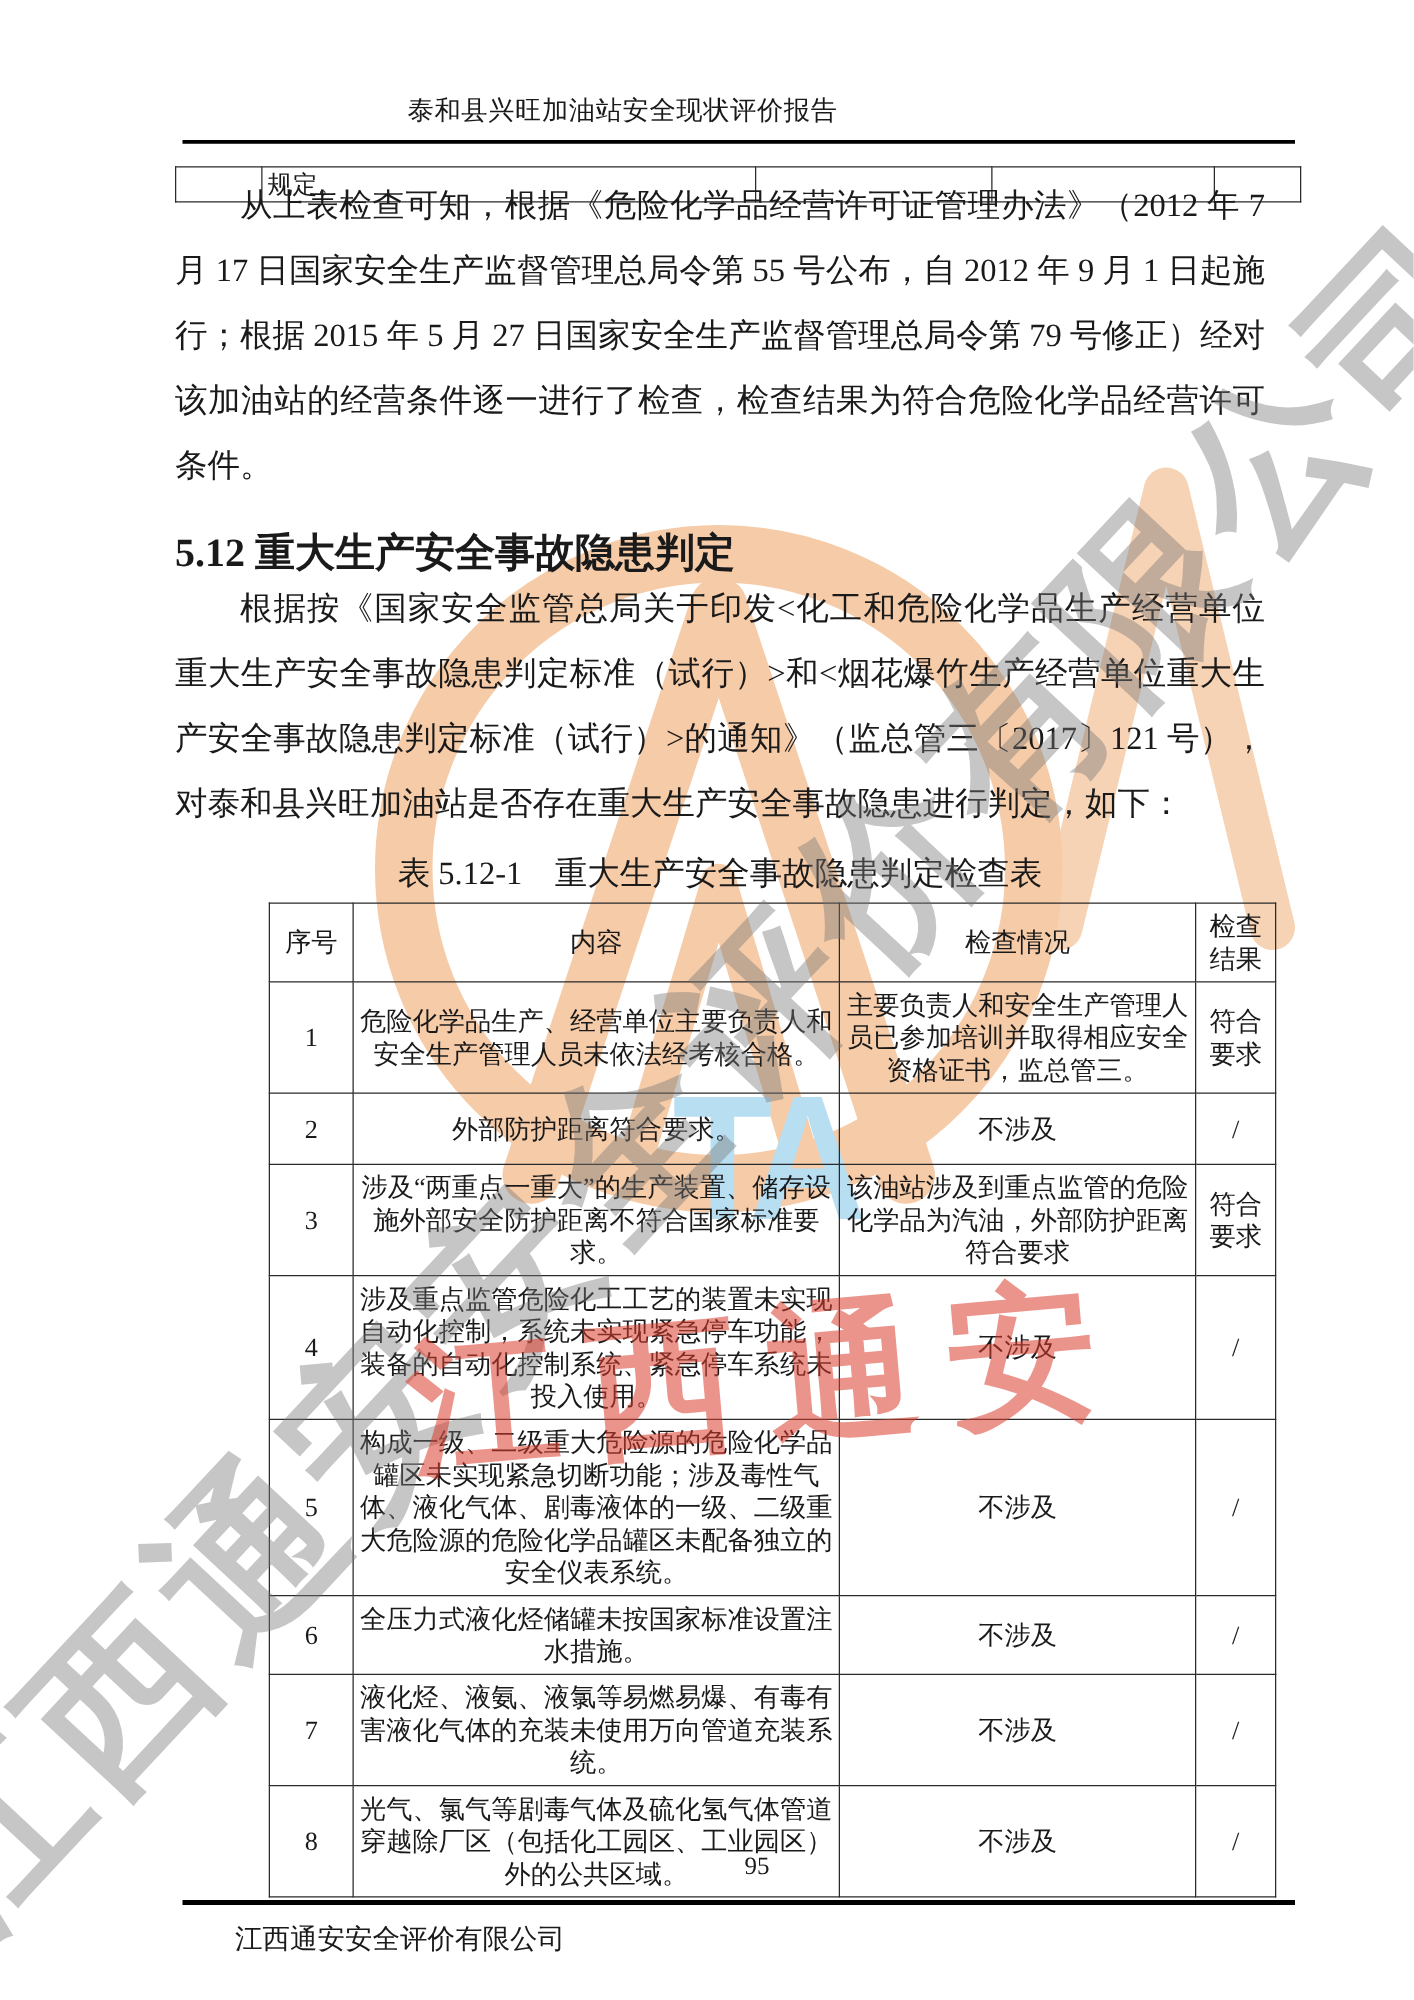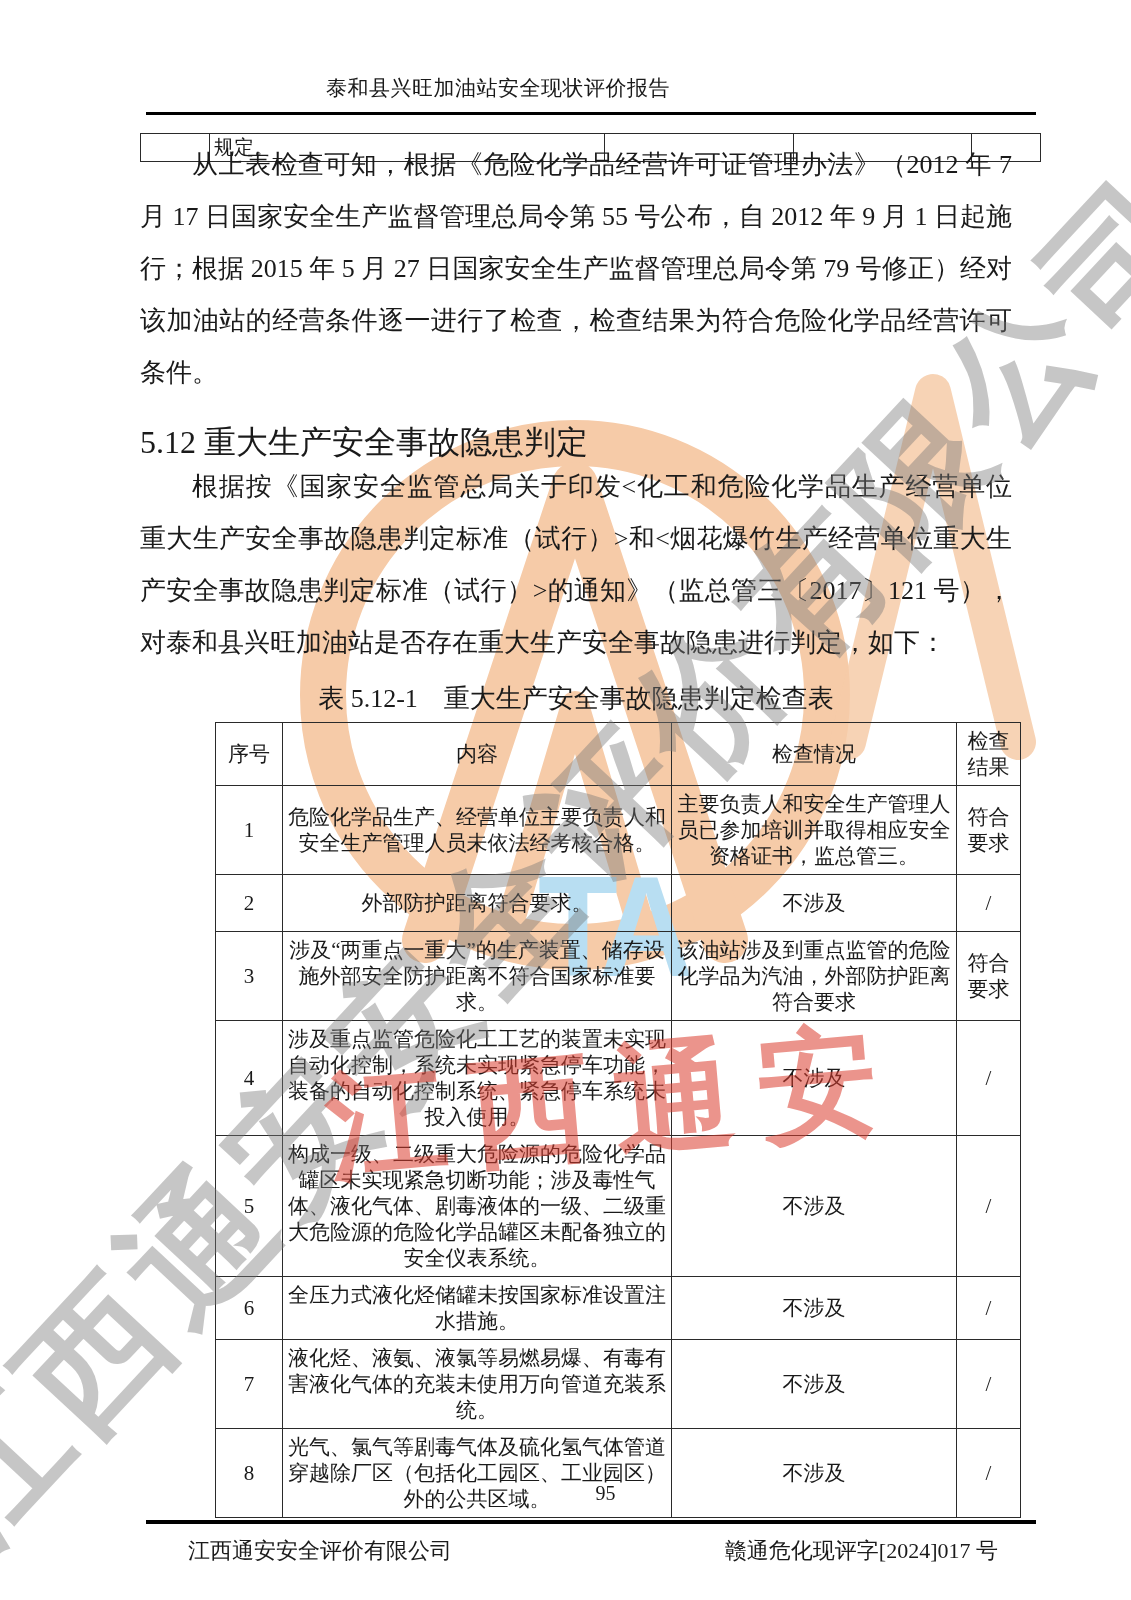--- a/index.html
+++ b/index.html
@@ -31,21 +31,21 @@
   .top-table td{border:1px solid #2a2a2a; height:27px; vertical-align:middle; padding:0 4px;}
   .para{
     position:absolute; left:140px; width:872px; margin:0;
     font-size:26px; line-height:52px; text-align:justify; text-justify:inter-ideograph;
     text-indent:2em;
   }
   .p1{top:139px;}
   .p2{top:461px;}
   .sec-heading{
     position:absolute; left:140px; top:418px; margin:0;
-    font-size:32px; font-weight:normal; line-height:48px;
+    font-size:32px; font-weight:bold; line-height:48px;
     font-family:"Liberation Serif","DejaVu Serif",serif;
   }
   .caption{
     position:absolute; left:140px; top:681px; width:872px; text-align:center;
     font-size:26px;
   }
   .main-table{
     position:absolute; left:183px; top:722px; width:806px;
     border-collapse:collapse; table-layout:fixed;
     font-size:21px; line-height:26px;margin-left:32px;
@@ -189,21 +189,20 @@
           <td>不涉及</td>
           <td>/</td>
         </tr>
       </tbody>
     </table>
 
     <div class="pagenum">95</div>
     <div class="footer-rule"></div>
     <div class="footer-row">
       <span>江西通安安全评价有限公司</span>
-      <span>赣通危化现评字[2024]017 号</span>
     </div>
 
   </div>
 
   <div class="wm-gray">江西通安安全评价有限公司</div>
 
   <div class="wm-red">江西通安</div>
 
 </div>
 

